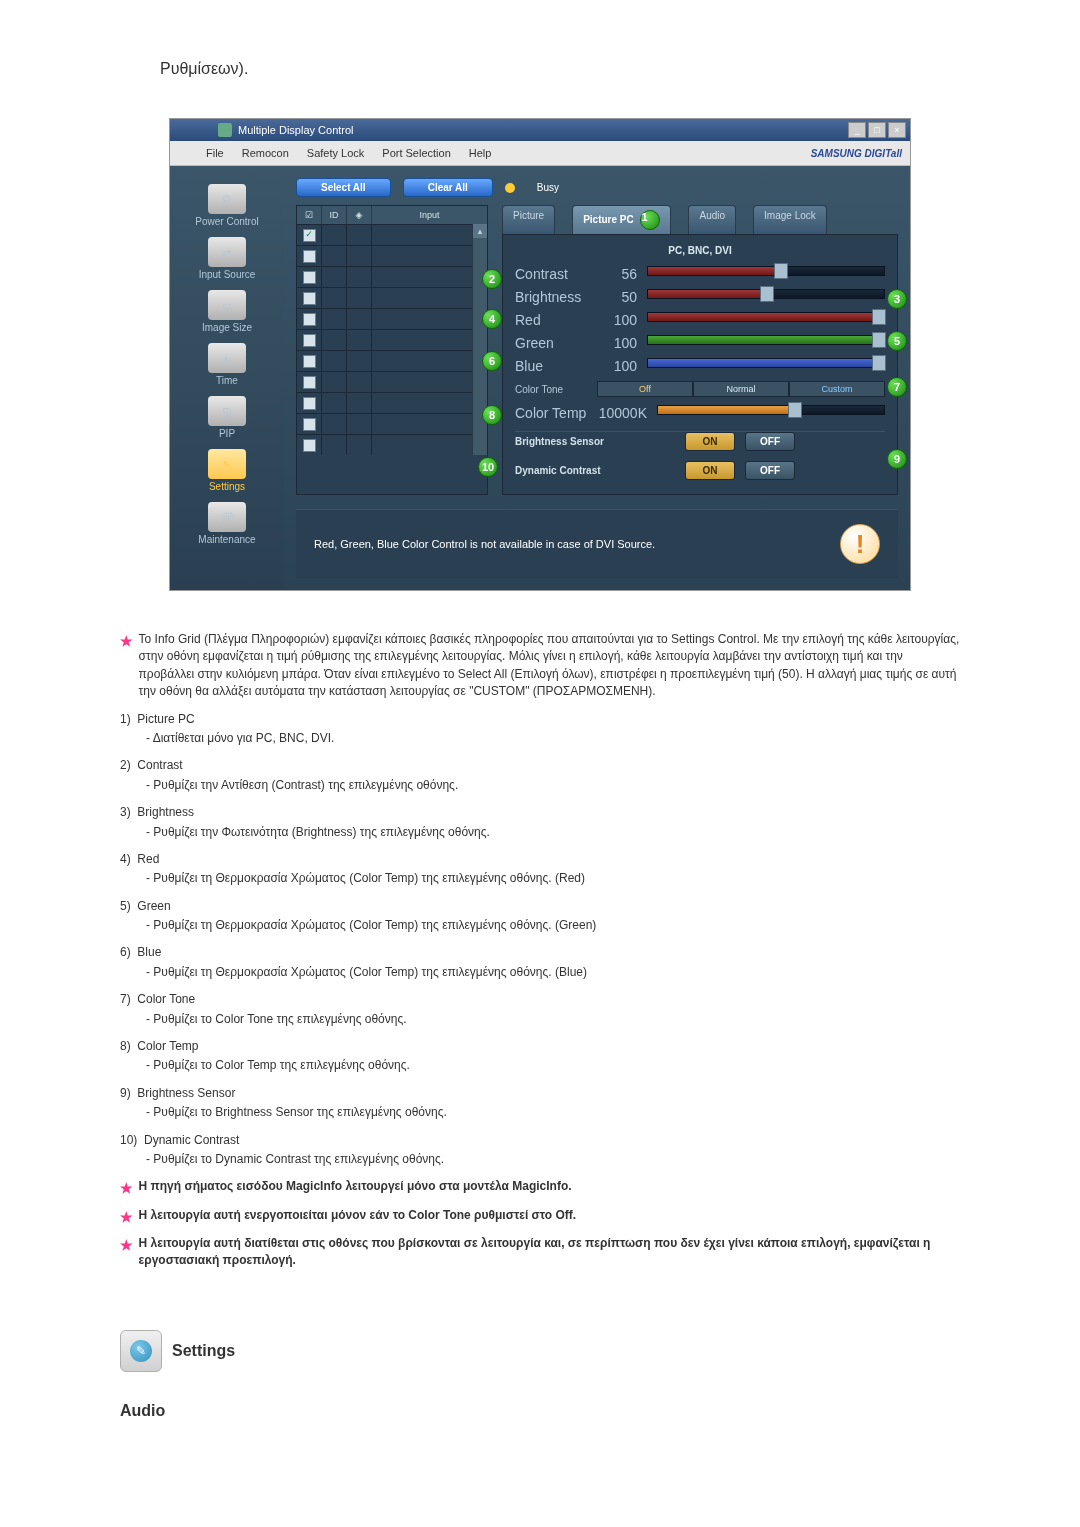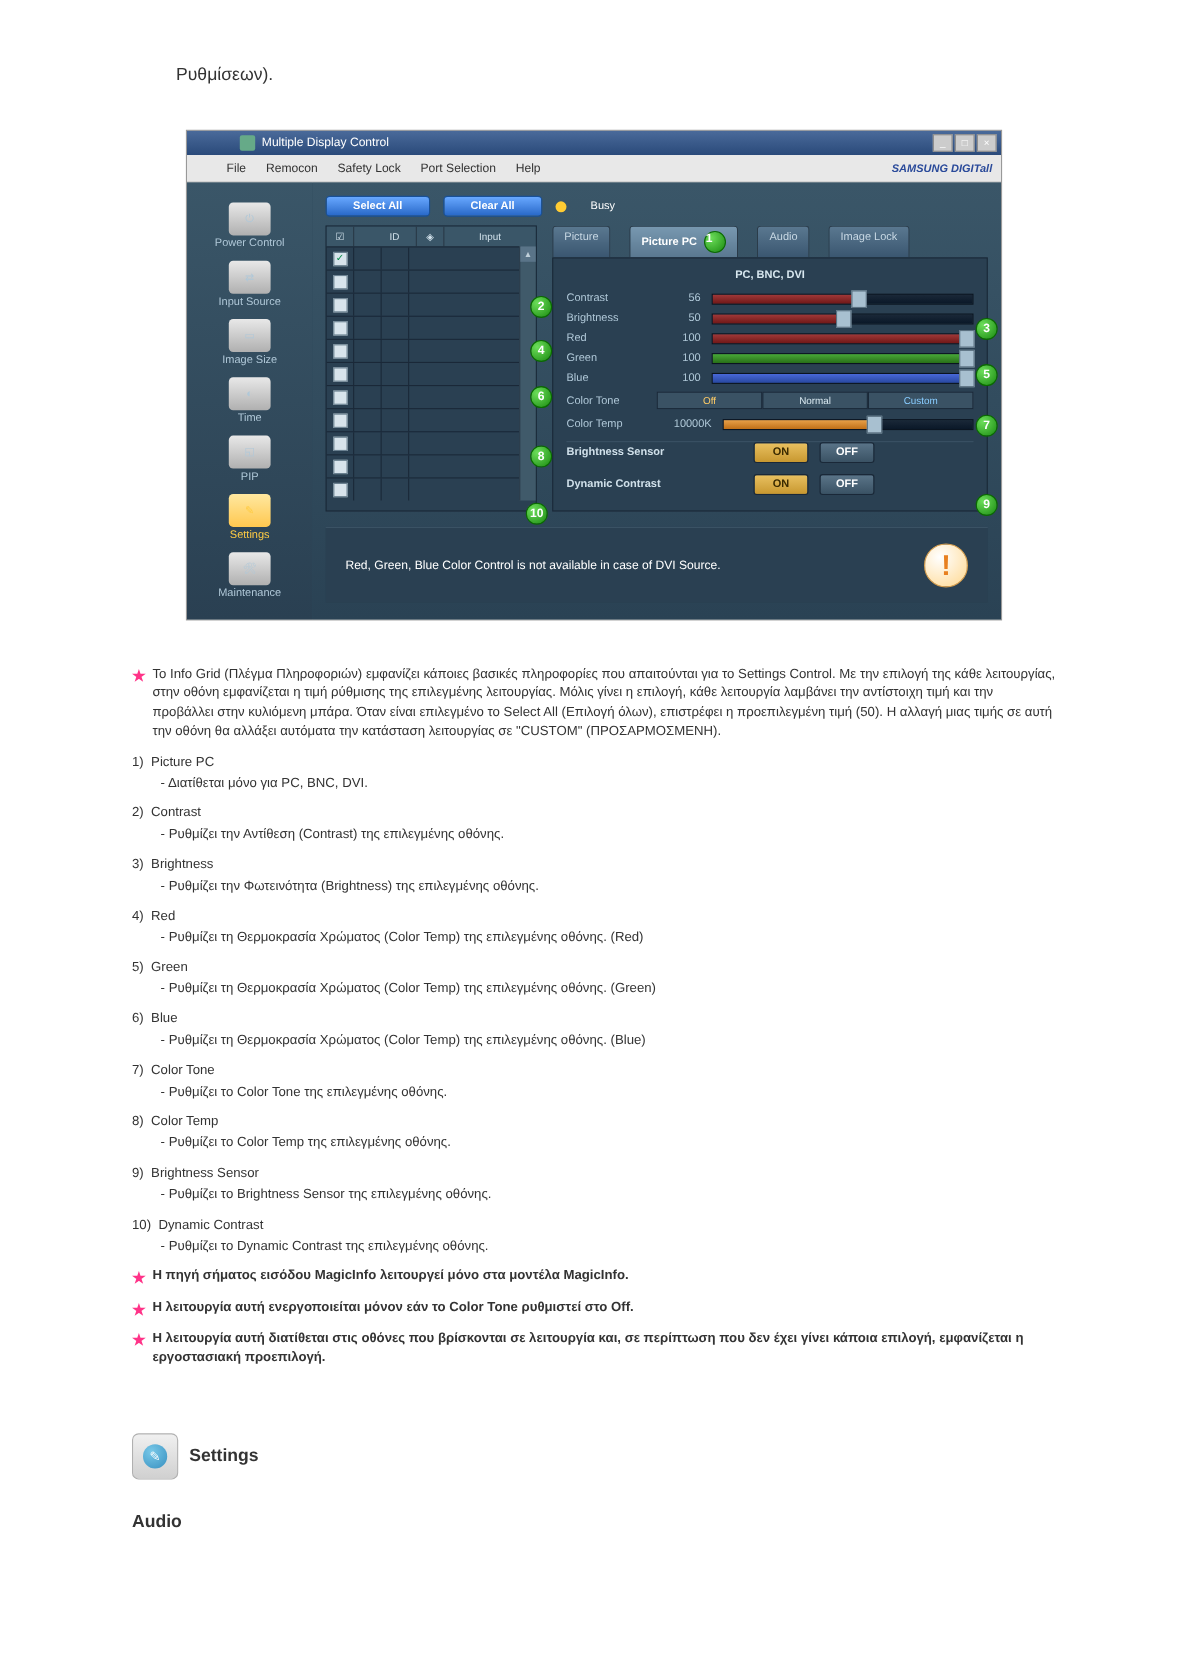--- a/index.html
+++ b/index.html
@@ -123,21 +123,21 @@
     background: #2a4052;
     border: 1px solid #1a2838;
   }
   .grid-header {
     display: flex;
     background: #3a5668;
     font-size: 9px;
     color: #d0e0ea;
   }
   .grid-header .col-check { width: 24px; text-align:center; padding: 4px 0; border-right:1px solid #2a3a48;}
-  .grid-header .col-id { width: 24px; text-align:left; padding: 4px 0; border-right:1px solid #2a3a48;margin-left:32px;}
+  .grid-header .col-id { width: 24px; text-align:center; padding: 4px 0; border-right:1px solid #2a3a48;}
   .grid-header .col-status { width: 24px; text-align:center; padding: 4px 0; border-right:1px solid #2a3a48;}
   .grid-header .col-input { flex:1; text-align:center; padding: 4px 0;}
   .grid-rows .grid-row {
     display: flex;
     border-top: 1px solid #1a2838;
     height: 20px;
   }
   .grid-row .cell-check { width: 24px; display:flex; align-items:center; justify-content:center; border-right:1px solid #1a2838;}
   .grid-row .cell-id { width: 24px; border-right:1px solid #1a2838;}
   .grid-row .cell-status { width: 24px; border-right:1px solid #1a2838;}
@@ -194,24 +194,23 @@
   }
   .mode-header {
     text-align: center;
     color: #d8e8f0;
     font-size: 10px;
     font-weight: bold;
     margin-bottom: 10px;
   }
   .slider-row {
     display: flex;
-    align-items: center;
     gap: 10px;
     margin-bottom: 7px;
-    font-size: 10px;
+    font-size: 14px;
     color: #b0c8d8;
   }
   .slider-row .lbl { width: 72px; }
   .slider-row .val { width: 40px; text-align: right; }
   .slider-track {
     flex: 1;
     height: 8px;
     background: linear-gradient(#1a2838, #0a1828);
     border: 1px solid #0a1420;
     position: relative;

